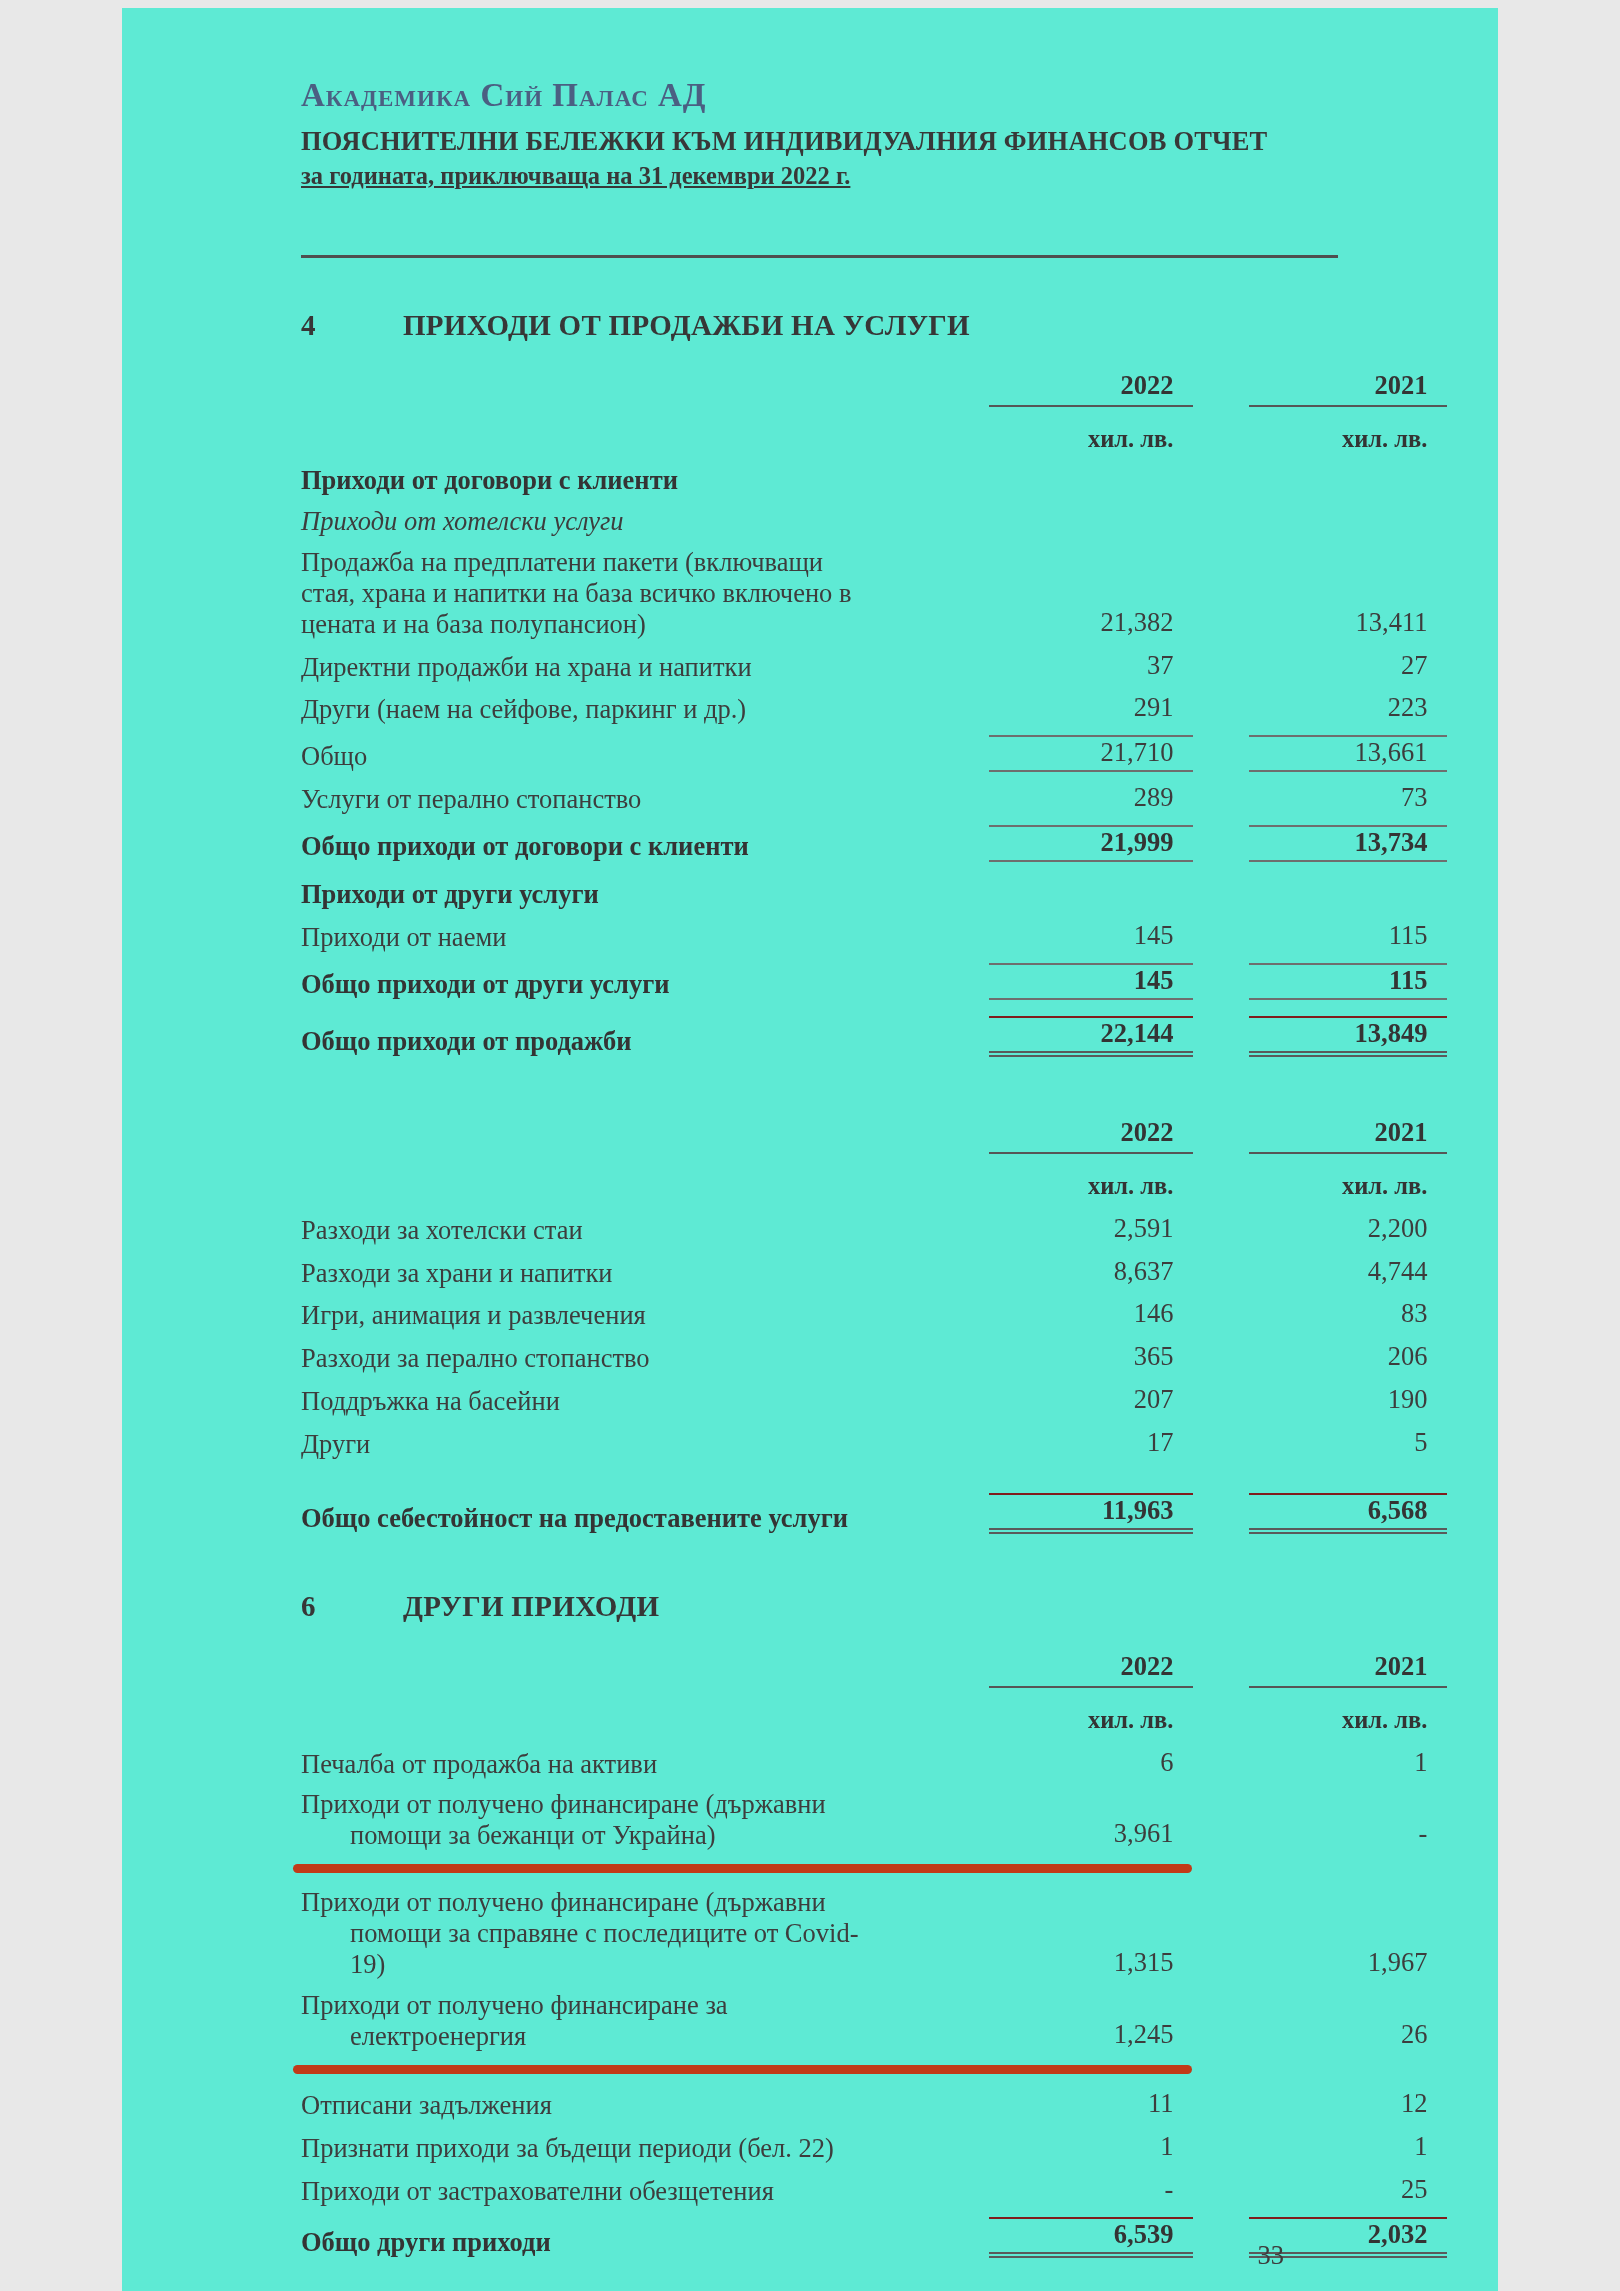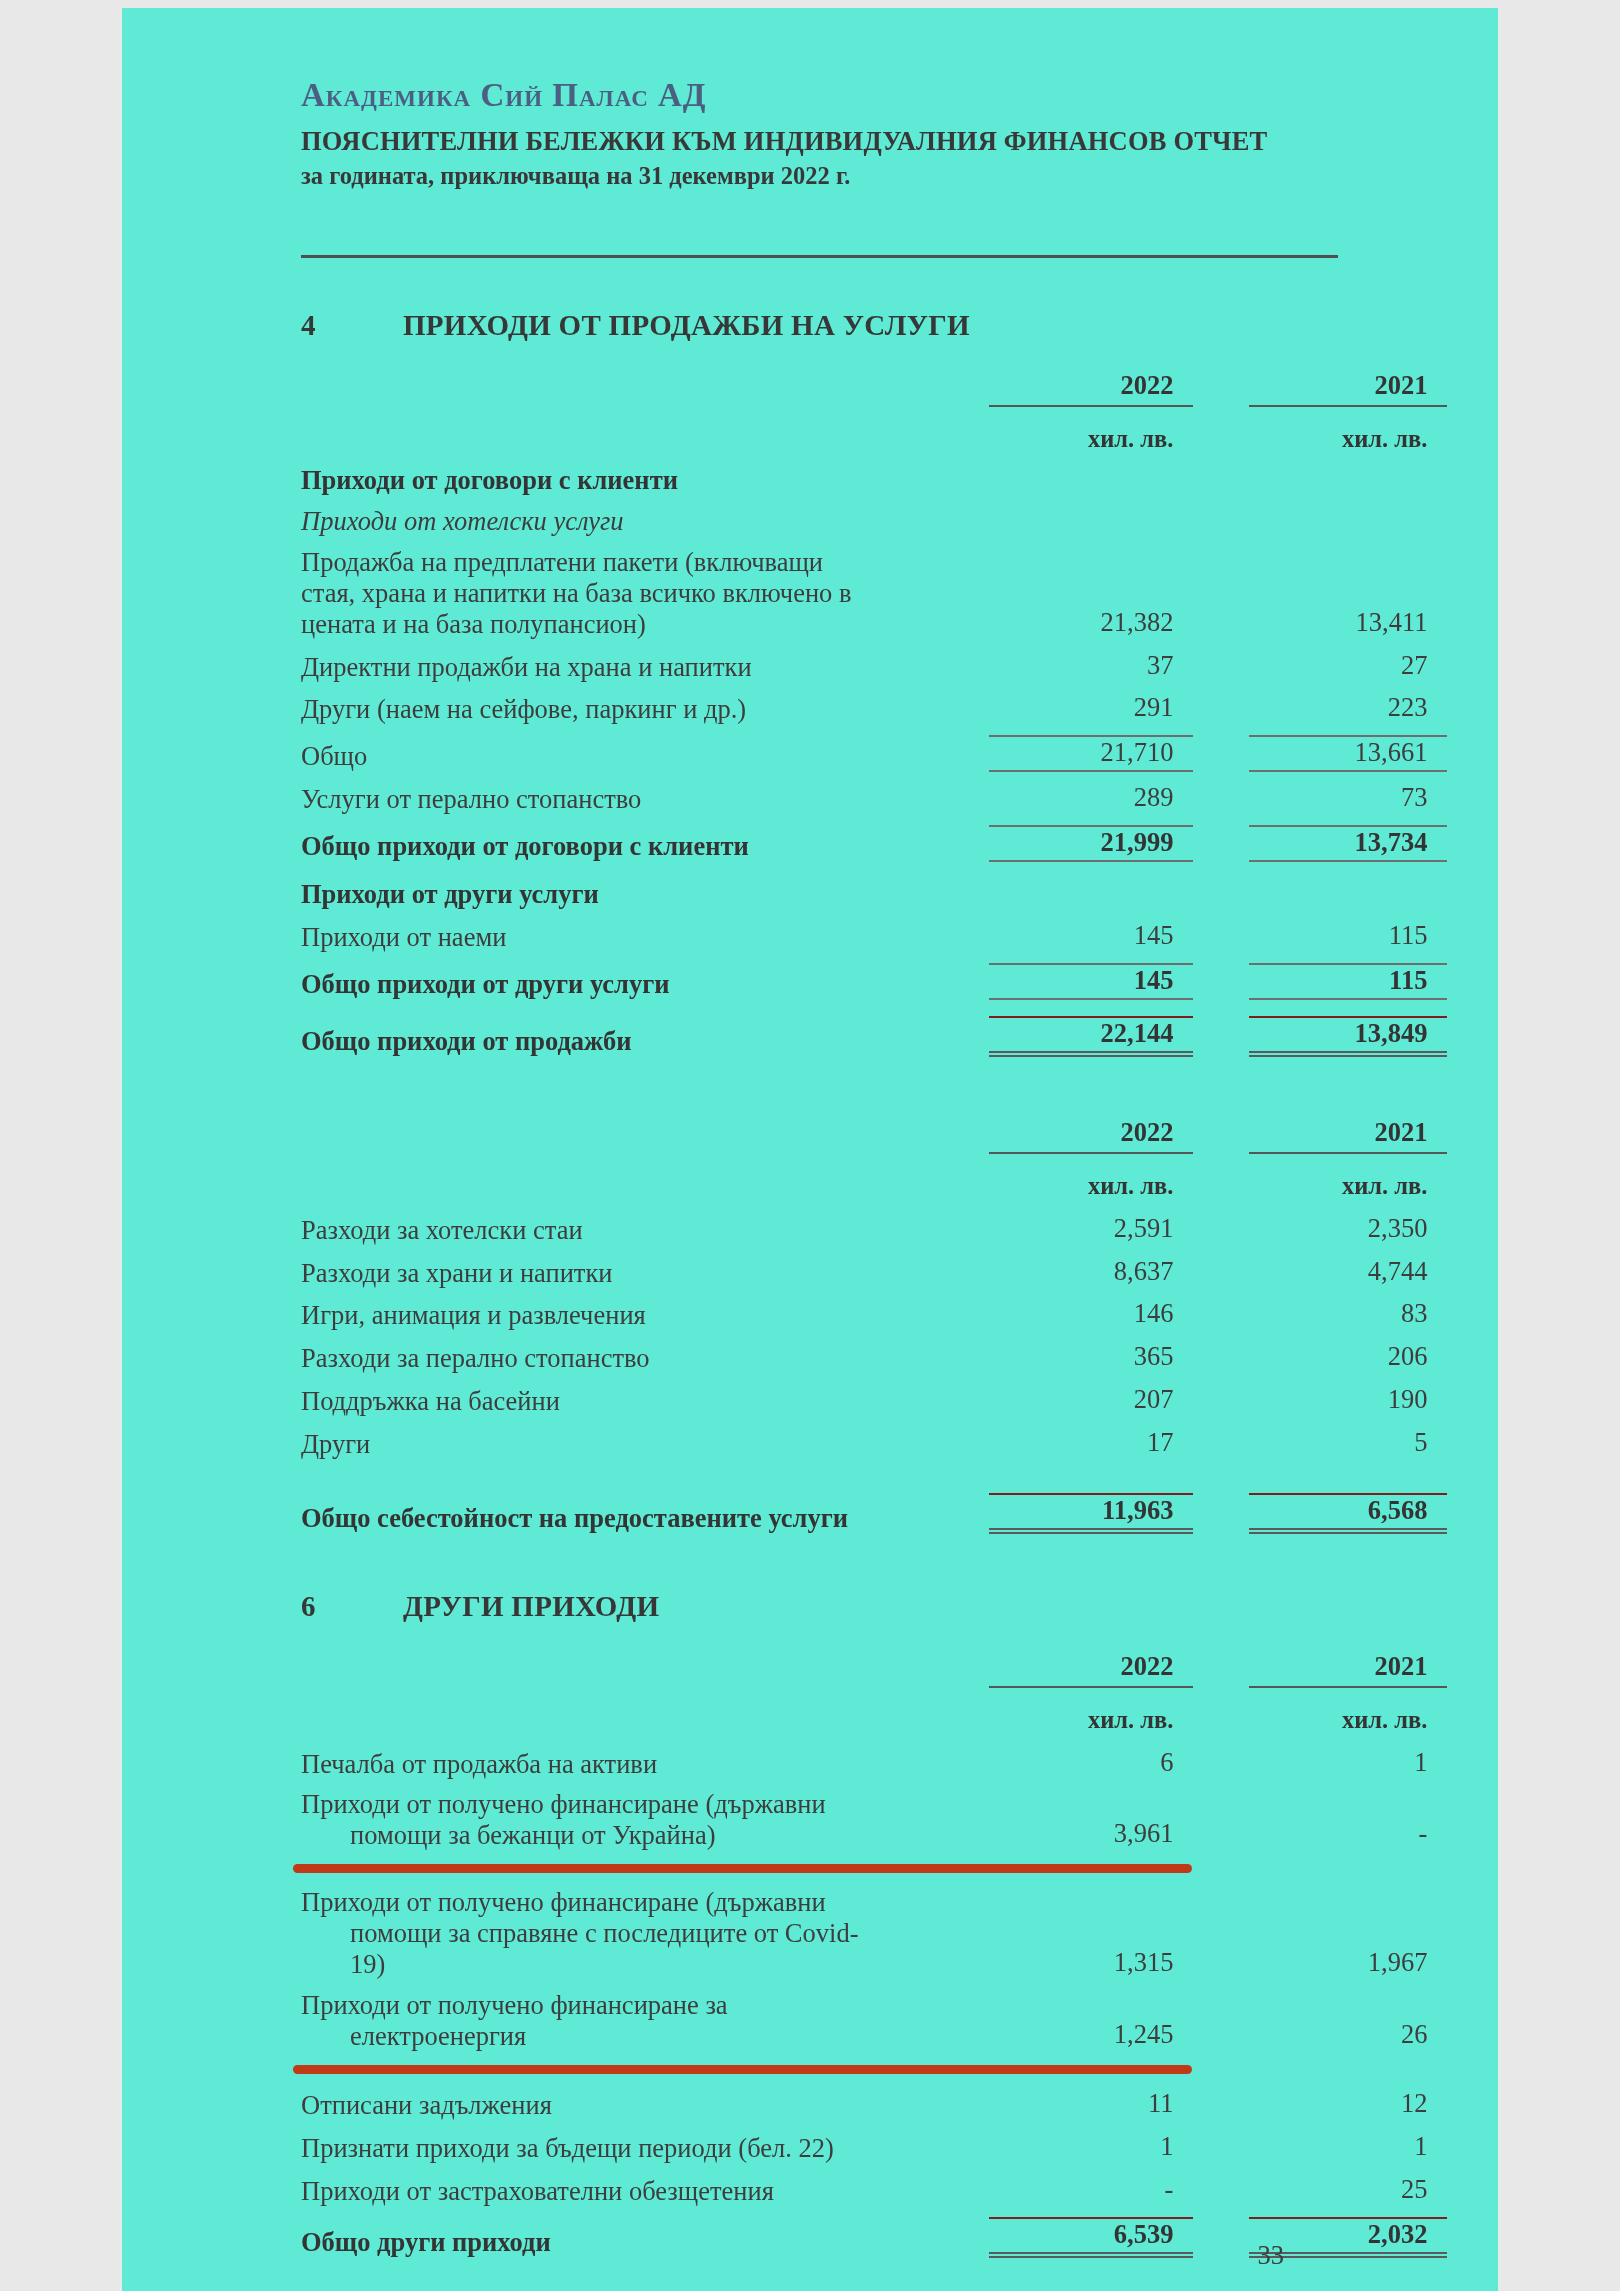--- a/index.html
+++ b/index.html
@@ -7,21 +7,21 @@
     width:1376px;height:2292px;position:relative;box-sizing:border-box;
     background:#5eead4;color:#3d3d3d;
     font-family:"Liberation Serif","DejaVu Serif",serif;font-size:26.5px;
     padding:69px 0 0 179px;overflow:hidden;margin:8px auto;
   }
   .company{
     font-variant:small-caps;font-weight:bold;font-size:33px;letter-spacing:1px;
     color:#4b5f82;margin-bottom:11.8px;
   }
   .doc-title{font-weight:bold;font-size:26.5px;color:#383838;letter-spacing:0.2px;}
-  .doc-subtitle{font-weight:bold;font-size:24.5px;color:#383838;margin-top:4.9px;}
+  .doc-subtitle{font-weight:bold;font-size:24.5px;color:#383838;margin-top:4.9px;text-decoration:underline;}
   .header-rule{width:1037px;height:2.9px;background:#4f4f4f;margin-top:65px;}
   .sec{margin-top:51px;}
   .sec-head{font-weight:bold;font-size:29px;color:#373737;letter-spacing:0.3px;}
   .sec-num{display:inline-block;width:102px;}
   .tbl{margin-top:23.5px;width:1146px;}
   .tr{display:flex;align-items:flex-end;padding:4.9px 0;}
   .lbl{width:688px;line-height:31px;padding-right:11.8px;box-sizing:border-box;}
   .hang .lbl .line:not(:first-child){padding-left:49px;}
   .v{width:204px;text-align:right;padding:0 19.6px 2px 0;line-height:31px;box-sizing:border-box;white-space:nowrap;}
   .c2{width:198px;margin-left:56px;}
@@ -157,21 +157,21 @@
           <div class="tr head-units">
             <div class="lbl"></div>
             <div class="v c1">хил. лв.</div>
             <div class="v c2">хил. лв.</div>
           </div>
           <div class="tr">
             <div class="lbl">
               <div class="line">Разходи за хотелски стаи</div>
             </div>
             <div class="v c1">2,591</div>
-            <div class="v c2">2,350</div>
+            <div class="v c2">2,200</div>
           </div>
           <div class="tr">
             <div class="lbl">
               <div class="line">Разходи за храни и напитки</div>
             </div>
             <div class="v c1">8,637</div>
             <div class="v c2">4,744</div>
           </div>
           <div class="tr">
             <div class="lbl">

